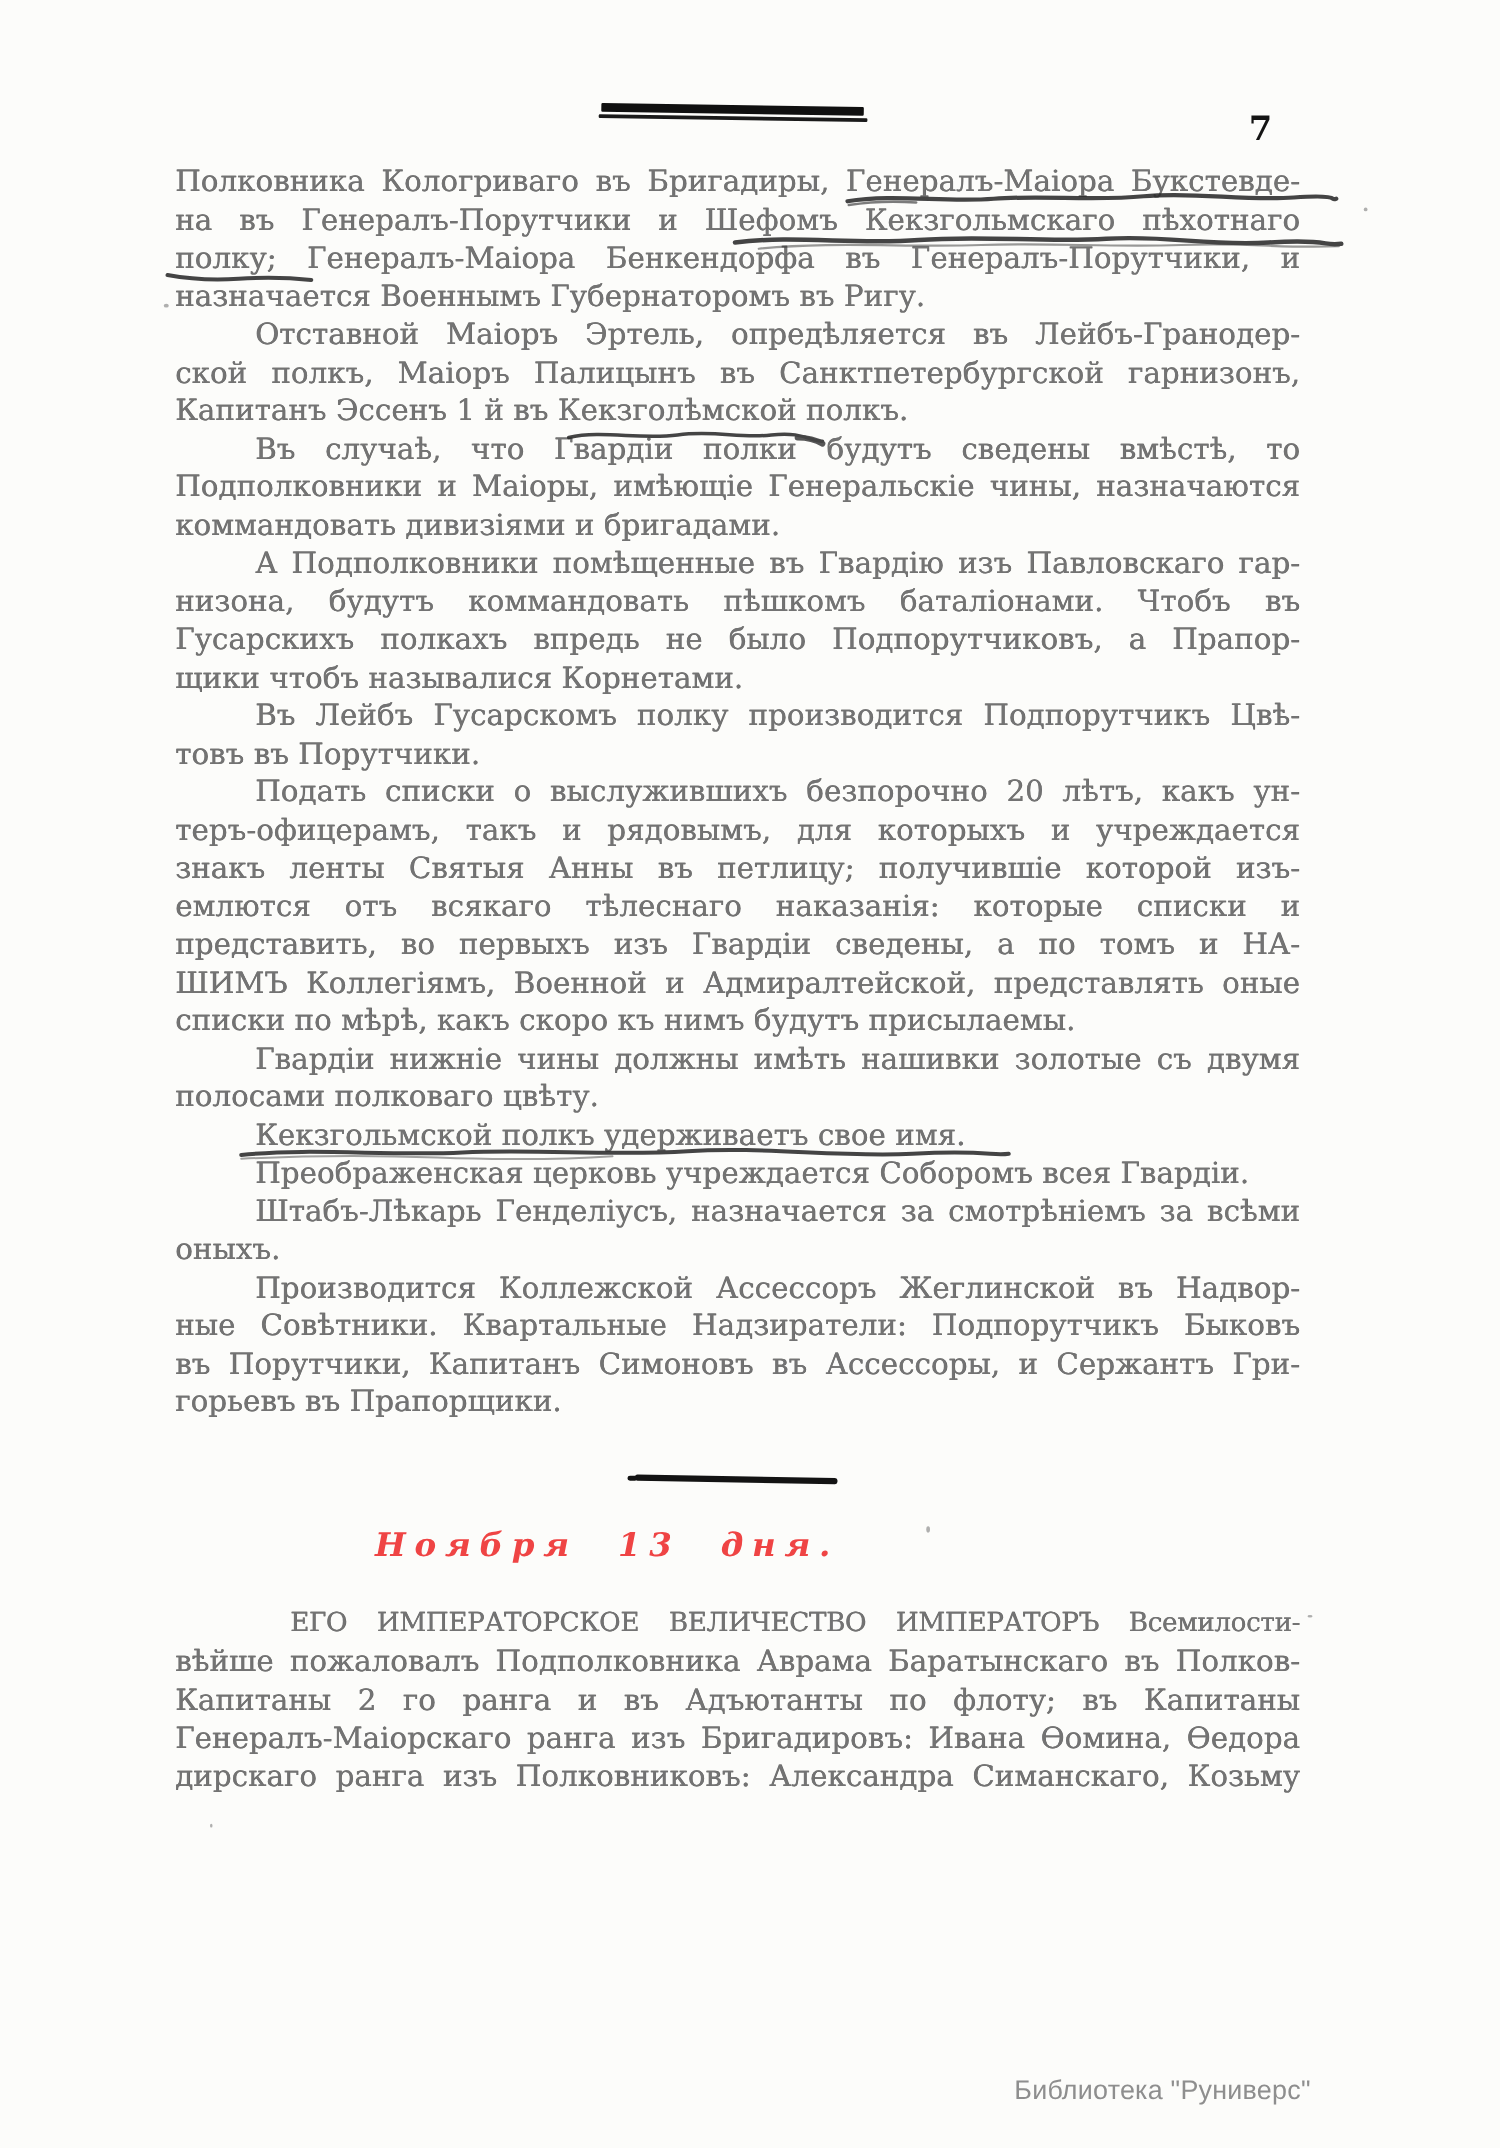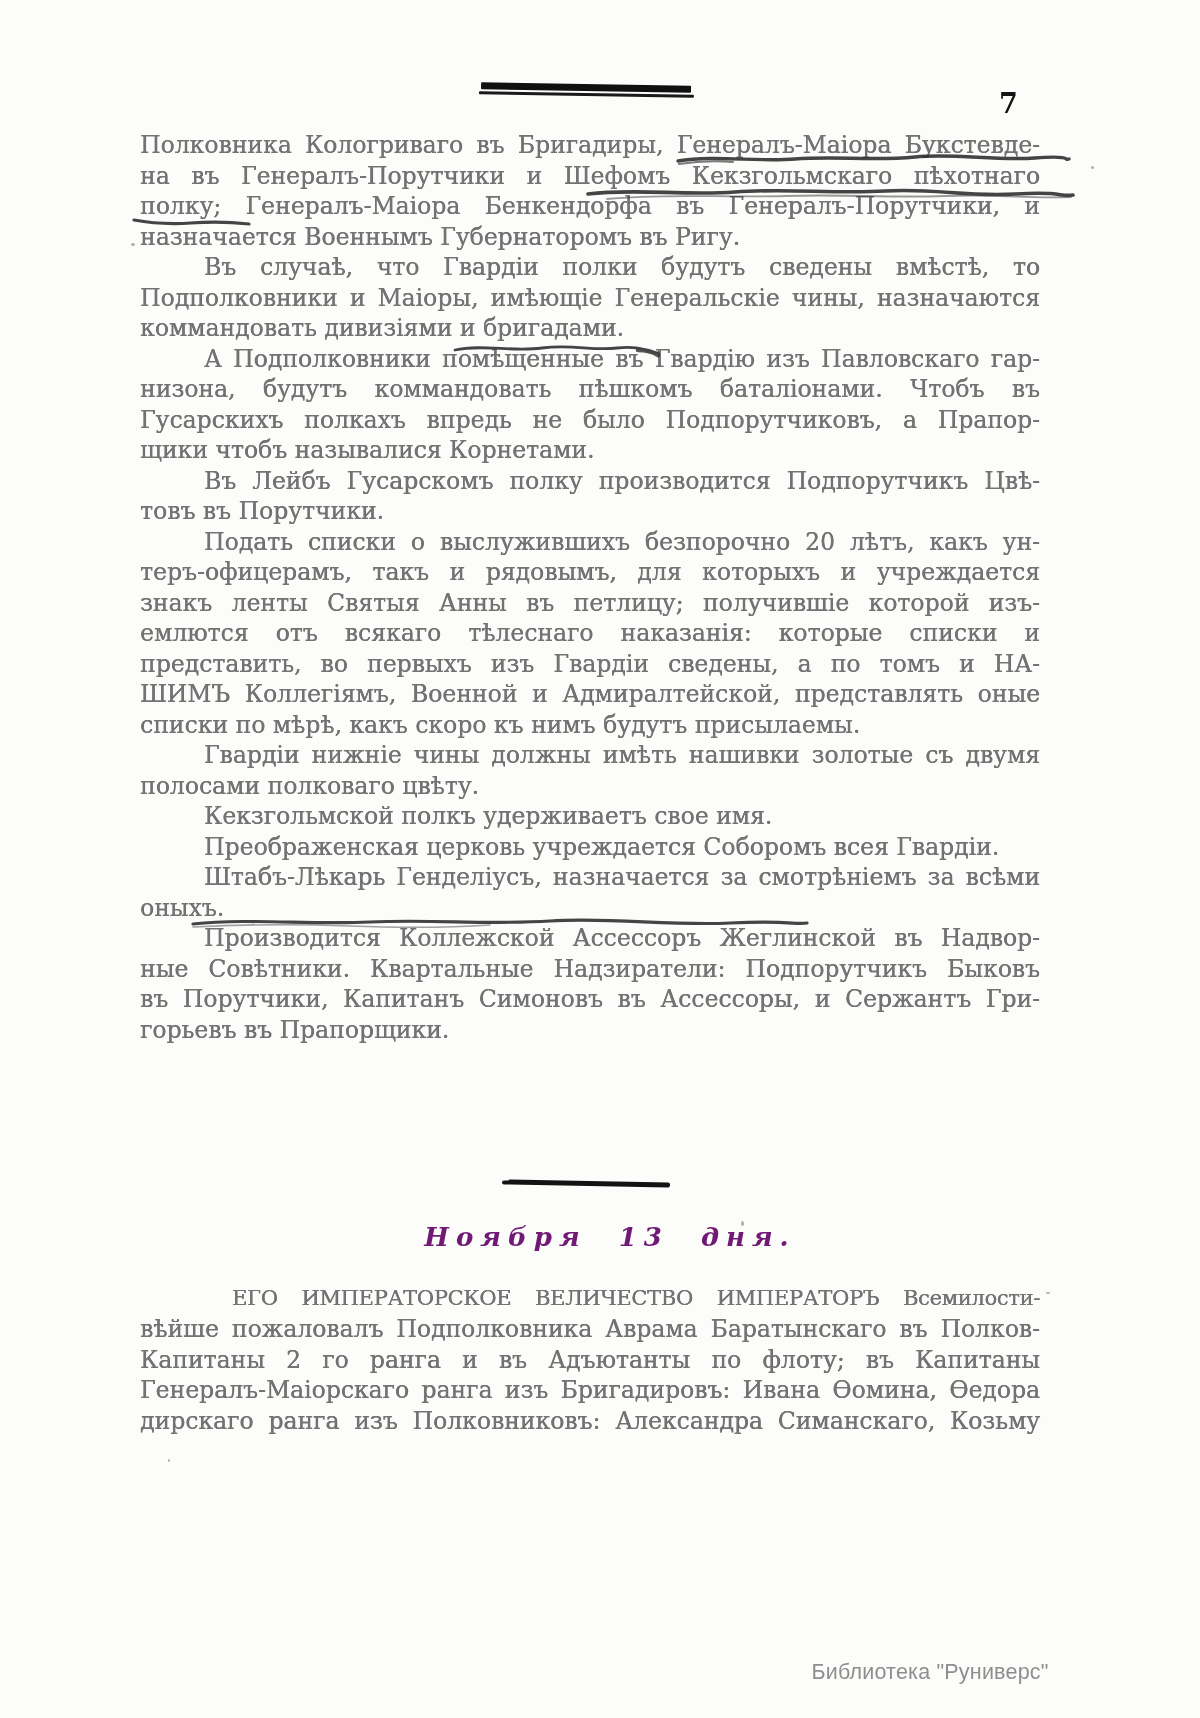--- a/index.html
+++ b/index.html
@@ -37,22 +37,22 @@
   .para.caps-lead .line:first-child{font-size:21px;letter-spacing:-0.3px;}
   
   .divider-rule{
     position:absolute;left:508px;top:1181px;width:162px;height:5px;
     background:#131313;border-radius:2px;transform:rotate(1deg);
   }
   .divider-rule:after{content:"";position:absolute;left:-6px;top:1px;width:8px;height:4px;background:#131313;border-radius:2px;}
   
   .date-heading{
     position:absolute;left:300px;top:1222px;width:620px;height:34px;
-    text-align:center;font-size:26px;font-style:italic;font-weight:bold;
-    letter-spacing:7px;word-spacing:16px;color:#701a75;
+    font-size:26px;font-style:italic;font-weight:bold;
+    letter-spacing:7px;word-spacing:16px;color:#ef4444;
   }
   
   .pencil{position:absolute;opacity:.88;}
   .pencil svg{display:block;}
   
   .speck{position:absolute;background:#6f6f6f;border-radius:50%;opacity:.55;}
   
   .watermark{
     position:absolute;left:640px;top:1660px;width:580px;height:30px;
     text-align:center;font-family:"Liberation Sans","DejaVu Sans",sans-serif;
@@ -71,20 +71,25 @@
 
   <div class="page-number">7</div>
 
   <div class="textcol sec-a">
     <div class="paras">
         <div class="para">
           <div class="line">Полковника Кологриваго въ Бригадиры, Генералъ-Маіора Букстевде-</div>
           <div class="line">на въ Генералъ-Порутчики и Шефомъ Кекзгольмскаго пѣхотнаго</div>
           <div class="line">полку; Генералъ-Маіора Бенкендорфа въ Генералъ-Порутчики, и</div>
           <div class="line lastline">назначается Военнымъ Губернаторомъ въ Ригу.</div>
+        </div>
+        <div class="para">
+          <div class="line first-indent">Отставной Маіоръ Эртель, опредѣляется въ Лейбъ-Гранодер-</div>
+          <div class="line">ской полкъ, Маіоръ Палицынъ въ Санктпетербургской гарнизонъ,</div>
+          <div class="line lastline">Капитанъ Эссенъ 1 й въ Кекзголѣмской полкъ.</div>
         </div>
         <div class="para">
           <div class="line first-indent">Въ случаѣ, что Гвардіи полки будутъ сведены вмѣстѣ, то</div>
           <div class="line">Подполковники и Маіоры, имѣющіе Генеральскіе чины, назначаются</div>
           <div class="line lastline">коммандовать дивизіями и бригадами.</div>
         </div>
         <div class="para">
           <div class="line first-indent">А Подполковники помѣщенные въ Гвардію изъ Павловскаго гар-</div>
           <div class="line">низона, будутъ коммандовать пѣшкомъ баталіонами. Чтобъ въ</div>
           <div class="line">Гусарскихъ полкахъ впредь не было Подпорутчиковъ, а Прапор-</div>

